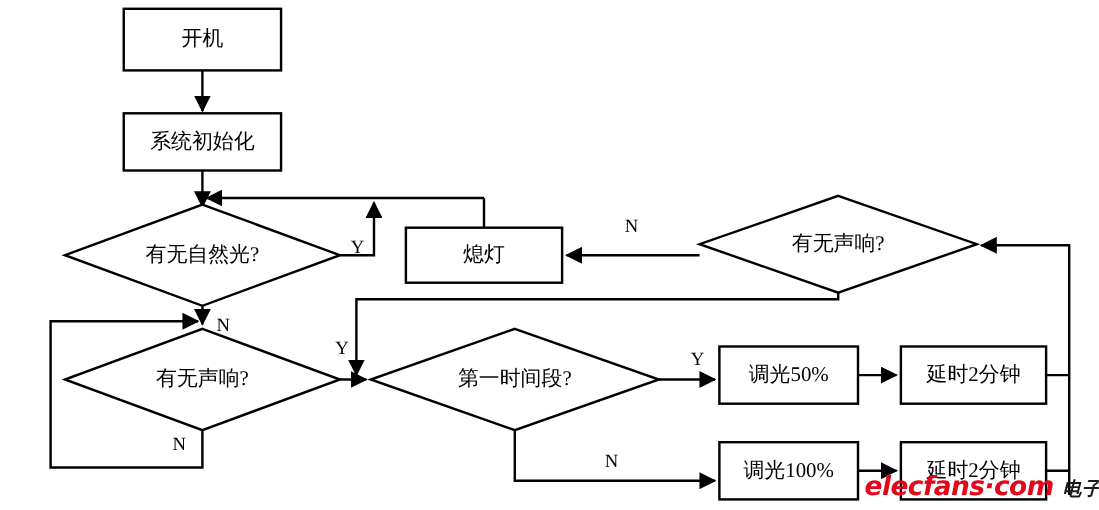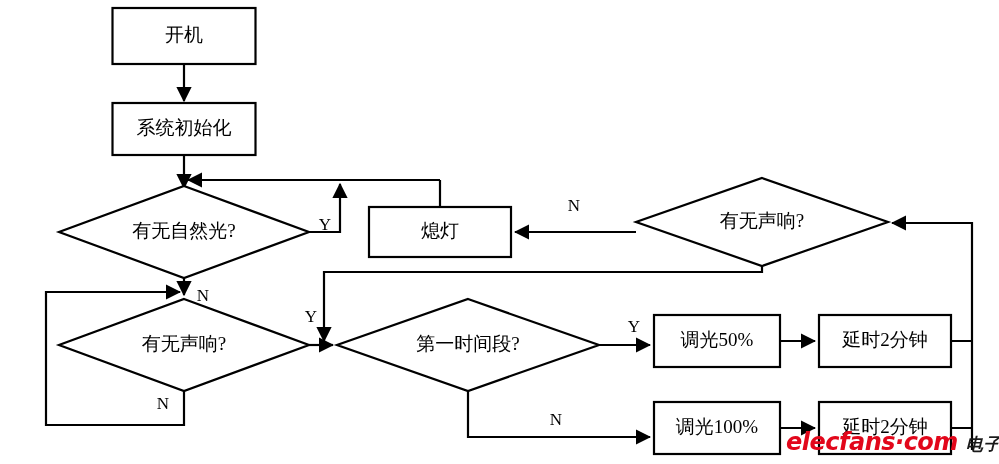--- a/index.html
+++ b/index.html
@@ -8,21 +8,20 @@
     padding: 0;
     background: #ffffff;
   }
   #root {
     position: relative;
     width: 999px;
     height: 464px;
     background: #ffffff;
     overflow: hidden;
     font-family: "Liberation Serif", "DejaVu Serif", serif;
-    border-radius: 26px;
   }
   svg.flow {
     position: absolute;
     left: 0;
     top: 0;
     width: 999px;
     height: 464px;
   }
   .node-text {
     font-family: "Liberation Serif", "DejaVu Serif", serif;

